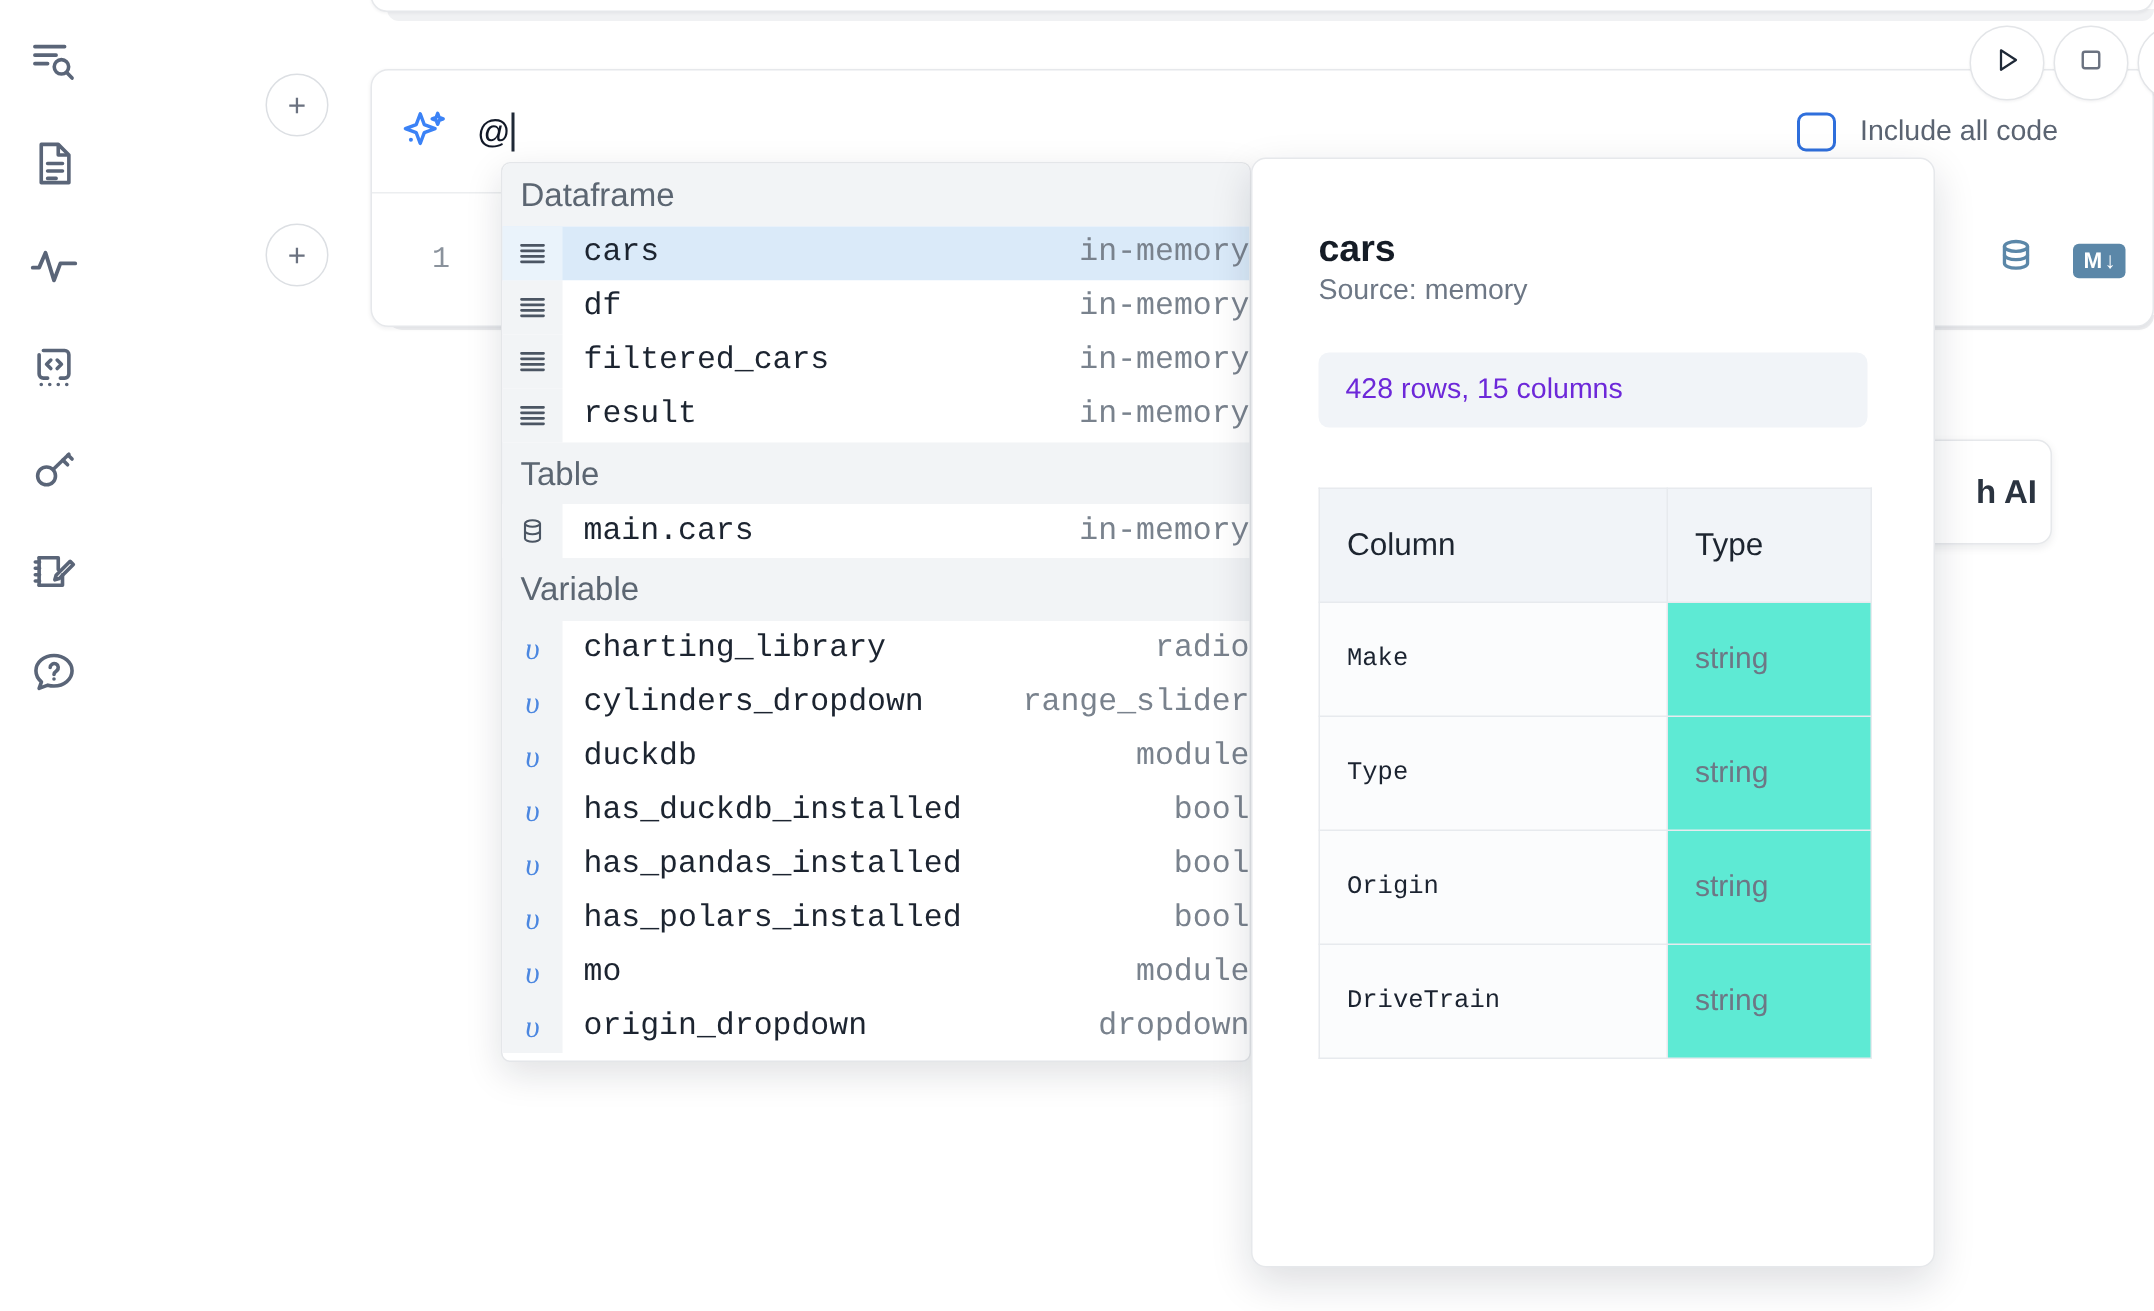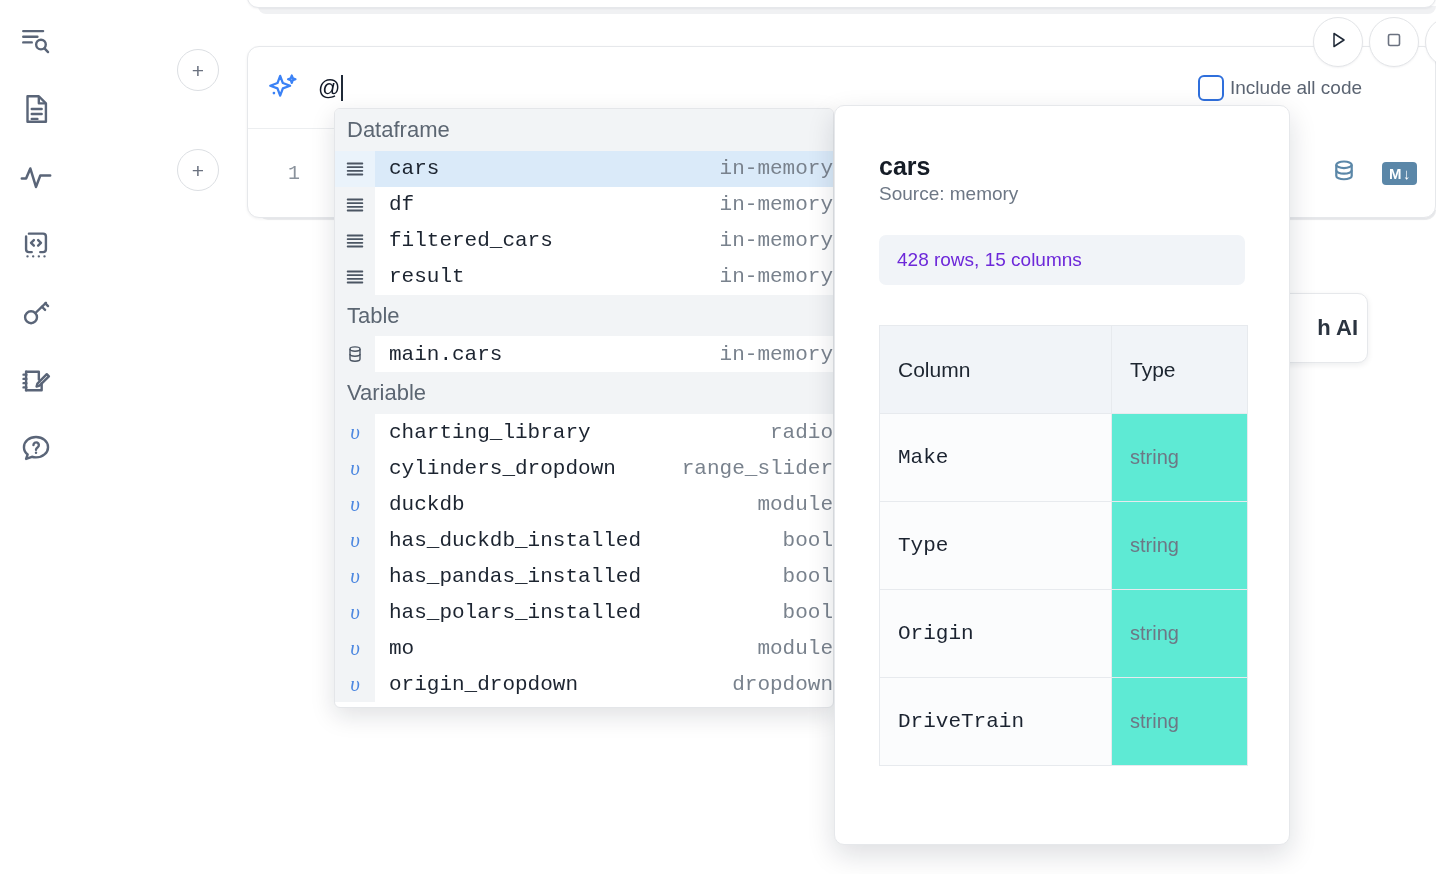--- a/index.html
+++ b/index.html
@@ -73,21 +73,21 @@
   .caret {
     display: inline-block; width: 2px; height: 26px;
     background: #1f2937; margin-left: 1px;
   }
 
   
   .ai-toolbar {
     position: absolute; right: 0; top: 0; width: 265px; height: 82px;
     display: flex; align-items: center; padding-left: 28px;
   }
-  .checkbox-row { display: flex; align-items: center; gap: 6px; cursor: pointer; }
+  .checkbox-row { display: flex; align-items: center; gap: 16px; cursor: pointer; }
   .checkbox {
     width: 26px; height: 26px; border: 2px solid #2f6fdc;
     border-radius: 6px; background: #fff;
   }
   .checkbox-label { font-size: 19px; color: #5b6472; white-space: nowrap; }
 
   
   .code-row {
     position: absolute; left: 0; top: 82px; width: 1189px; height: 89px;
     display: flex; align-items: center;
@@ -175,27 +175,27 @@
   .dp-shape {
     margin-top: 30px; background: #f1f4f8; border-radius: 7px;
     padding: 14px 18px; font-size: 19px; color: #6d28d9;
   }
   .dp-table {
     margin-top: 40px; width: 368px; border-collapse: collapse;
     table-layout: fixed;
   }
   .dp-table th, .dp-table td {
     border: 1px solid #e7eaee; text-align: left;
-    padding: 18px 0 18px 18px; height: 88px;
+    padding: 18px 0 18px 18px; height: 76px;
   }
   .dp-table th {
     background: #f1f4f8; font-size: 21px; font-weight: normal; color: #1d2530;
   }
   .dp-table td.col-name {
-    font-family: "Liberation Mono", monospace; font-size: 21px; color: #1b2330;
+    font-family: "Liberation Mono", monospace; font-size: 17px; color: #1b2330;
     background: #fbfcfd;
   }
   .dp-table td.col-type {
     font-size: 20px; color: #6d7785; background: #5eead4;
   }
   .dp-table col.c1 { width: 232px; }
   .dp-table col.c2 { width: 136px; }
 </style>
 </head>
 <body>

